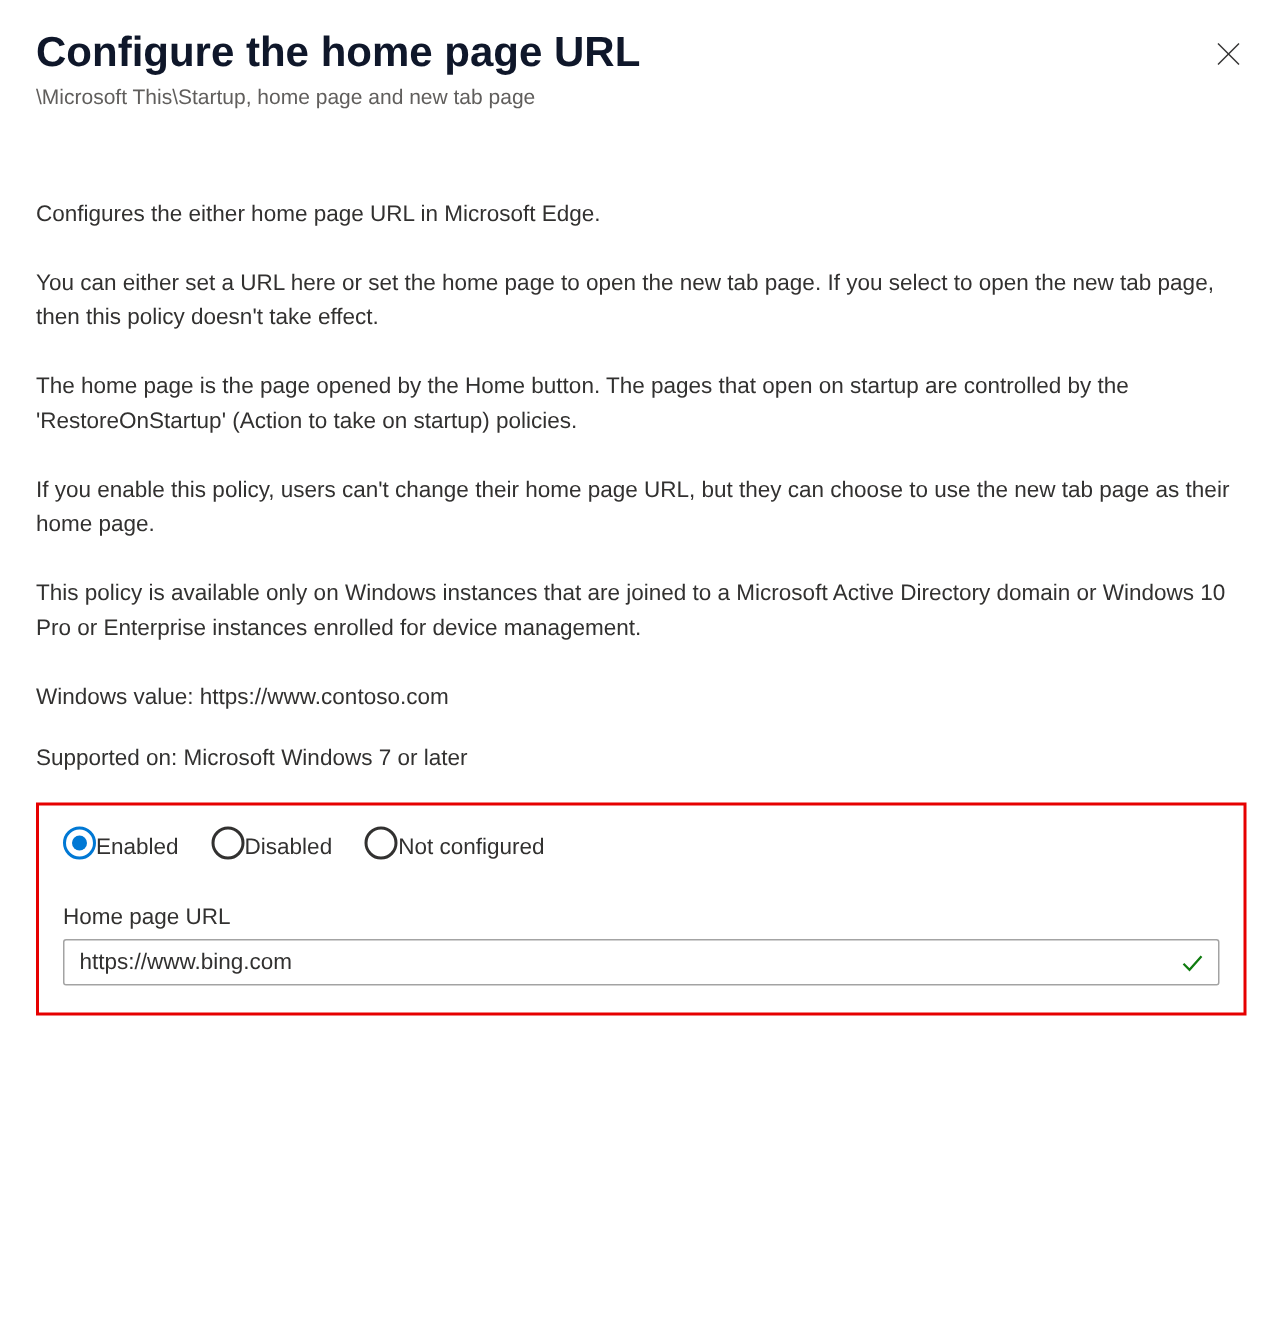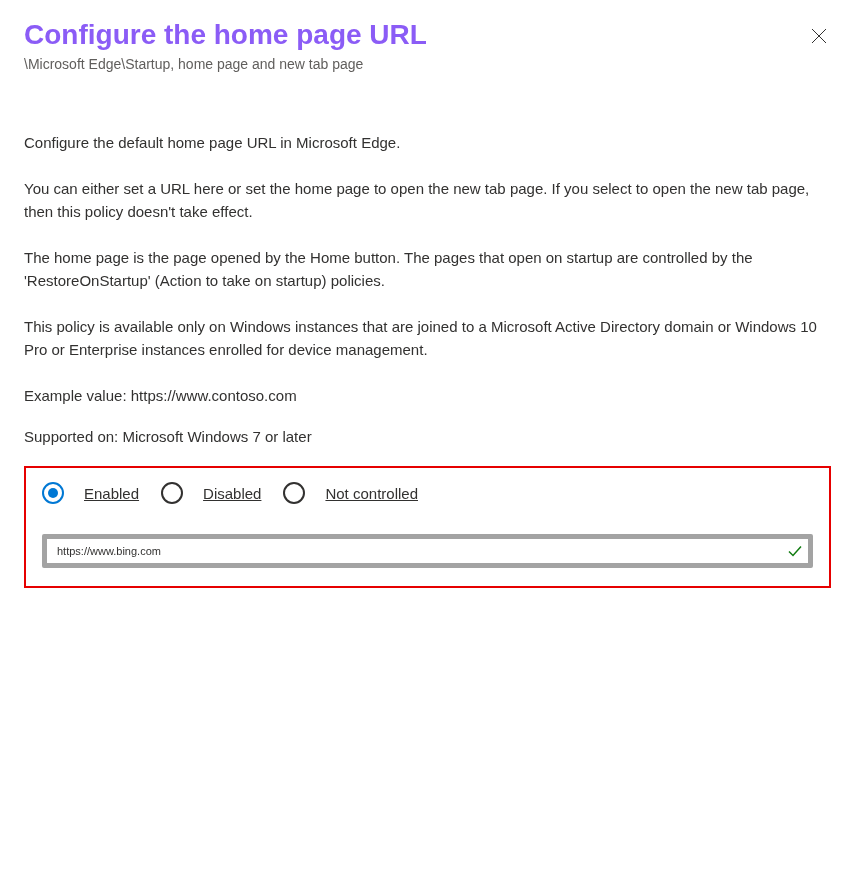--- a/index.html
+++ b/index.html
@@ -15,21 +15,21 @@
       padding: 18px 24px;
     }
     .header {
       display: flex;
       justify-content: space-between;
       align-items: flex-start;
     }
     .title {
       font-size: 28px;
       font-weight: 600;
-      color: #8b5cf6;
+      color: #0f172a;
       line-height: 1.2;
       text-align: center;
     }
     .close-btn {
       background: none;
       border: none;
       cursor: pointer;
       padding: 4px;
       margin-top: 6px;
       color: #323130;
@@ -60,24 +60,23 @@
       padding: 14px 16px 18px 16px;
       margin-top: 4px;
     }
     .radio-group {
       display: flex;
       gap: 22px;
       margin-bottom: 30px;
     }
     .radio-option {
       display: flex;
-      align-items: center;
-      gap: 20px;
+      align-items: flex-end;
+      gap: 0;
       cursor: pointer;
-      text-decoration: underline;
     }
     .radio-circle {
       width: 22px;
       height: 22px;
       border-radius: 50%;
       border: 2px solid #323130;
       display: flex;
       align-items: center;
       justify-content: center;
       flex-shrink: 0;
@@ -102,22 +101,22 @@
       display: block;
     }
     .input-wrapper {
       position: relative;
       display: flex;
       align-items: center;
     }
     .url-input {
       width: 100%;
       padding: 6px 36px 6px 10px;
-      font-size: 11px;
-      border: 5px solid #a3a3a3;
+      font-size: 15px;
+      border: 1px solid #a3a3a3;
       border-radius: 2px;
       color: #323130;
       font-family: inherit;
       outline: none;
     }
     .check-icon {
       position: absolute;
       right: 10px;
       width: 16px;
       height: 16px;
@@ -132,48 +131,50 @@
 <div class="header">
   <h1 class="title">Configure the home page URL</h1>
   <button class="close-btn">
     <svg viewBox="0 0 16 16">
       <line x1="1" y1="1" x2="15" y2="15"></line>
       <line x1="15" y1="1" x2="1" y2="15"></line>
     </svg>
   </button>
 </div>
 
-<div class="breadcrumb">\Microsoft Edge\Startup, home page and new tab page</div>
+<div class="breadcrumb">\Microsoft This\Startup, home page and new tab page</div>
 
 <div class="description">
-  <p>Configure the default home page URL in Microsoft Edge.</p>
+  <p>Configures the either home page URL in Microsoft Edge.</p>
   <p>You can either set a URL here or set the home page to open the new tab page. If you select to open the new tab page, then this policy doesn't take effect.</p>
   <p>The home page is the page opened by the Home button. The pages that open on startup are controlled by the 'RestoreOnStartup' (Action to take on startup) policies.</p>
+  <p>If you enable this policy, users can't change their home page URL, but they can choose to use the new tab page as their home page.</p>
   <p>This policy is available only on Windows instances that are joined to a Microsoft Active Directory domain or Windows 10 Pro or Enterprise instances enrolled for device management.</p>
-  <p class="tight">Example value: https://www.contoso.com</p>
+  <p class="tight">Windows value: https://www.contoso.com</p>
   <p class="tight">Supported on: Microsoft Windows 7 or later</p>
 </div>
 
 <div class="highlight-box">
   <div class="radio-group">
     <label class="radio-option">
       <span class="radio-circle selected">
         <span class="radio-dot"></span>
       </span>
       <span class="radio-label">Enabled</span>
     </label>
     <label class="radio-option">
       <span class="radio-circle"></span>
       <span class="radio-label">Disabled</span>
     </label>
     <label class="radio-option">
       <span class="radio-circle"></span>
-      <span class="radio-label">Not controlled</span>
+      <span class="radio-label">Not configured</span>
     </label>
   </div>
 
+  <label class="field-label">Home page URL</label>
   <div class="input-wrapper">
     <input type="text" class="url-input" value="https://www.bing.com" style="">
     <svg class="check-icon" viewBox="0 0 16 16">
       <polyline points="2,8.5 6,12.5 14,3.5"></polyline>
     </svg>
   </div>
 </div>
 
 </body></html>

